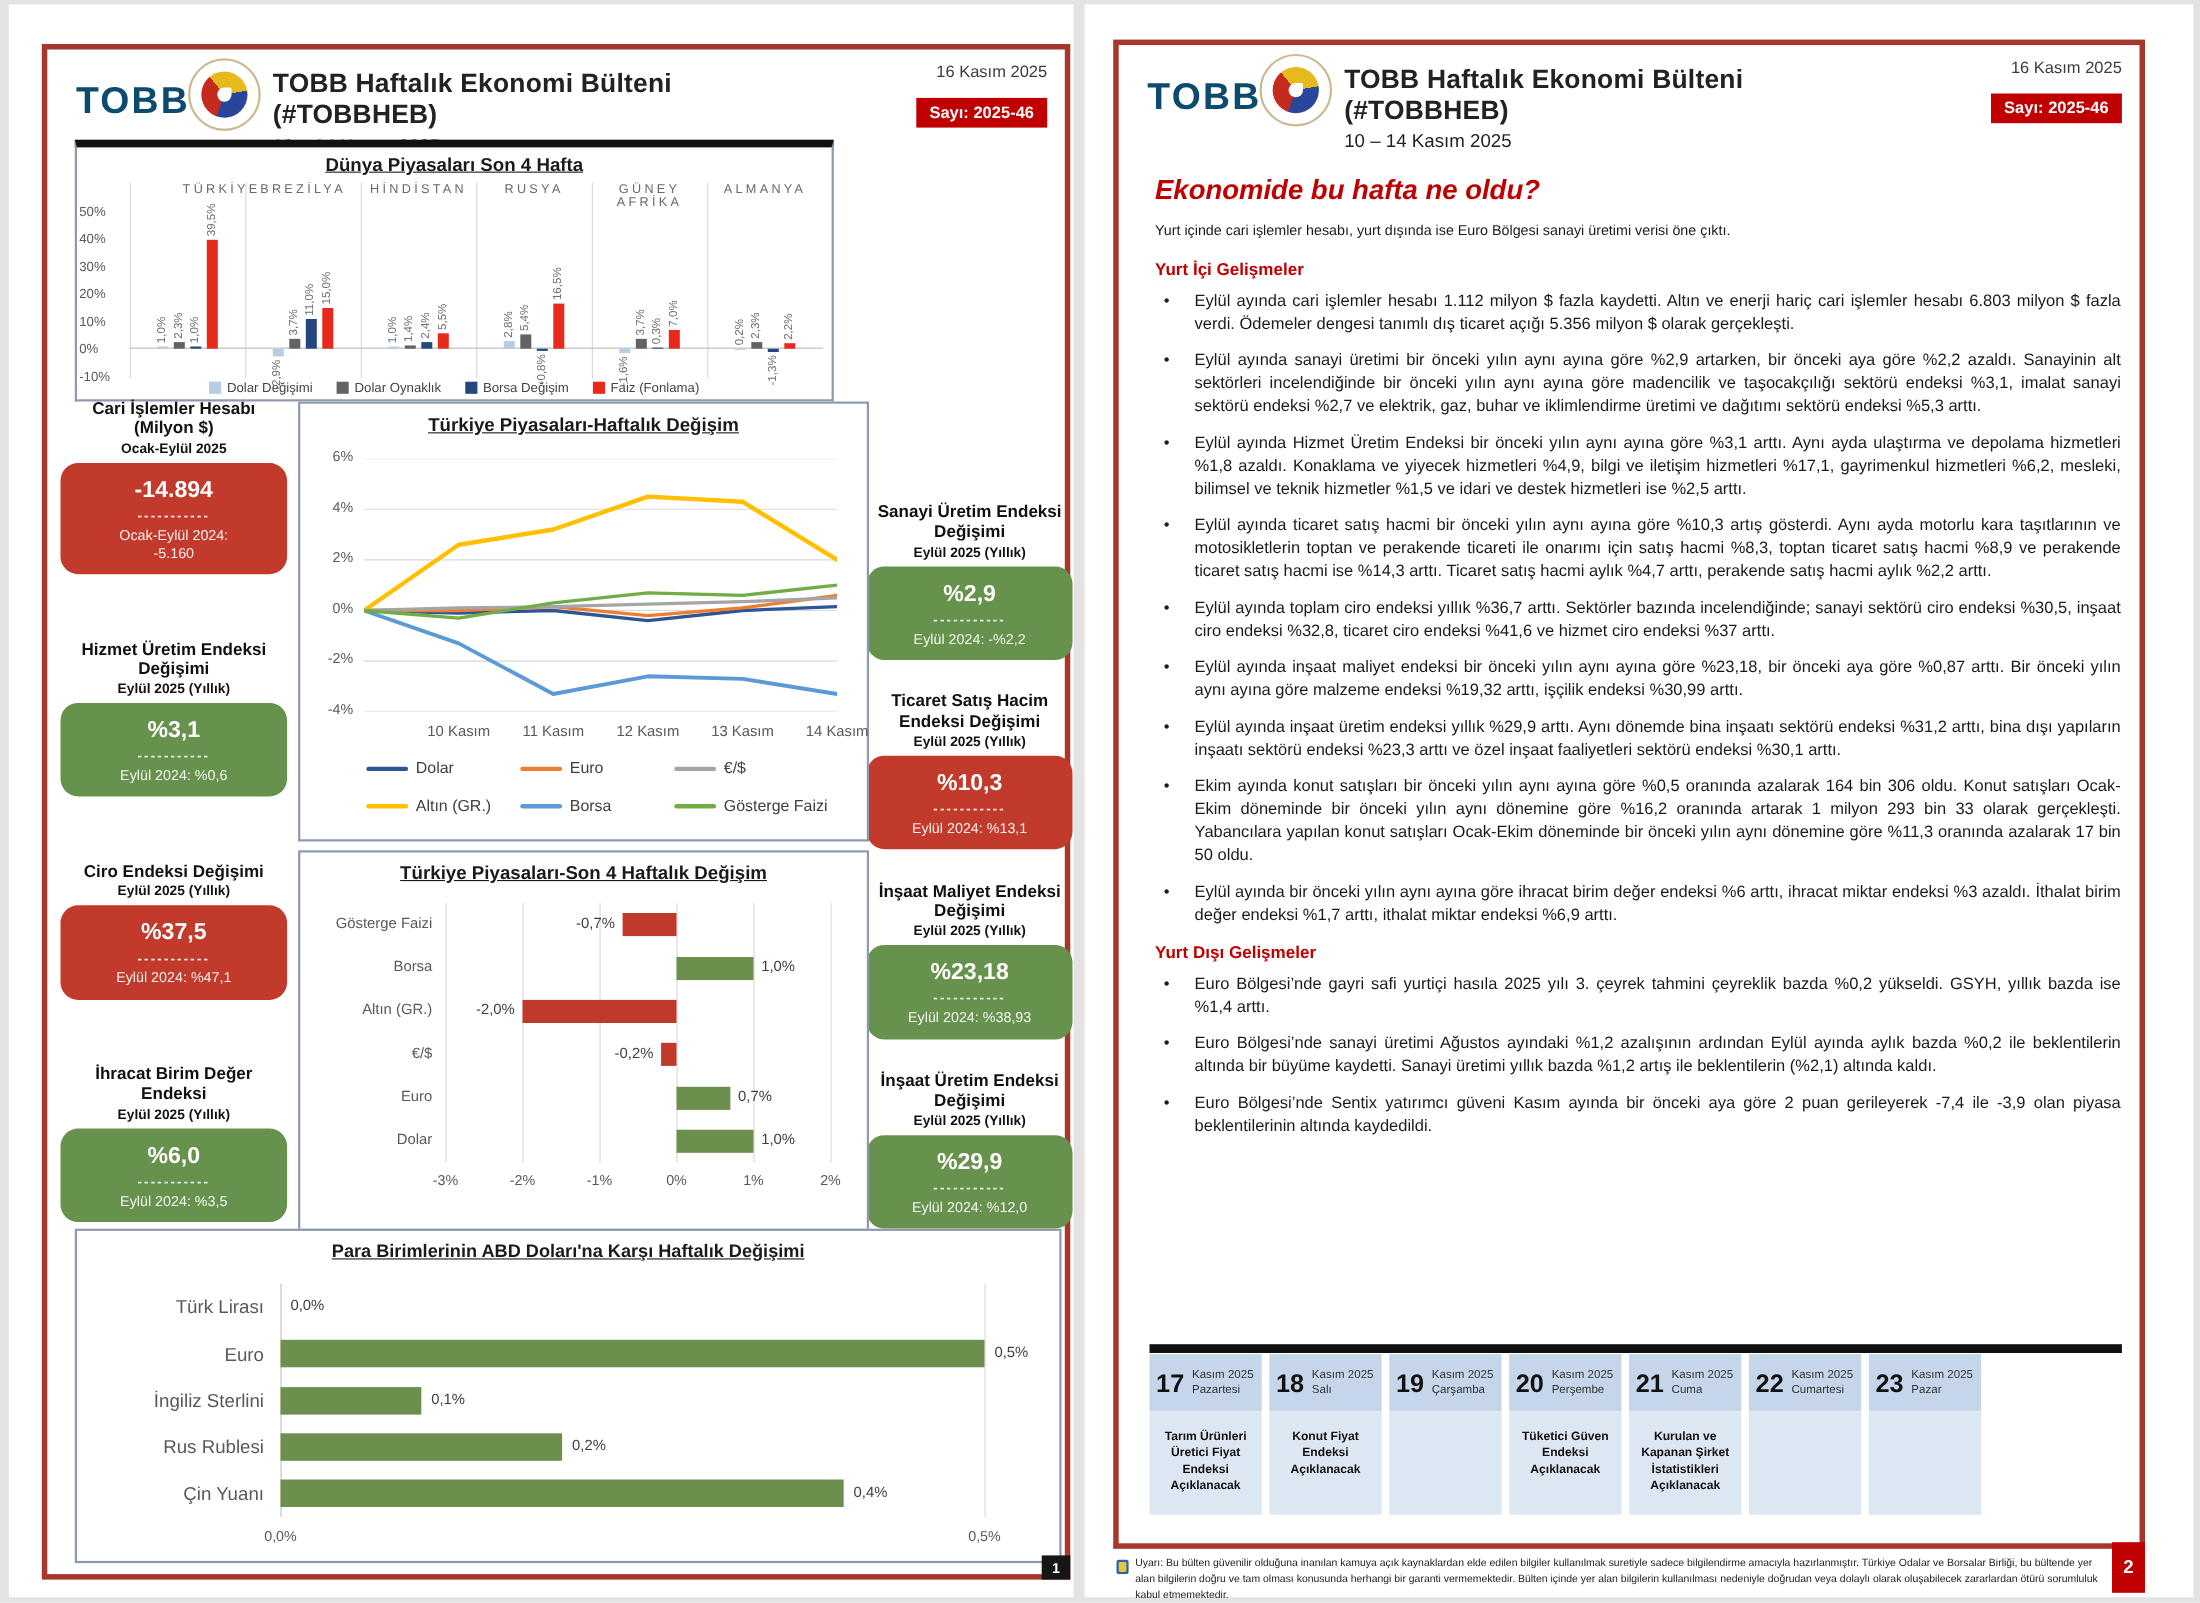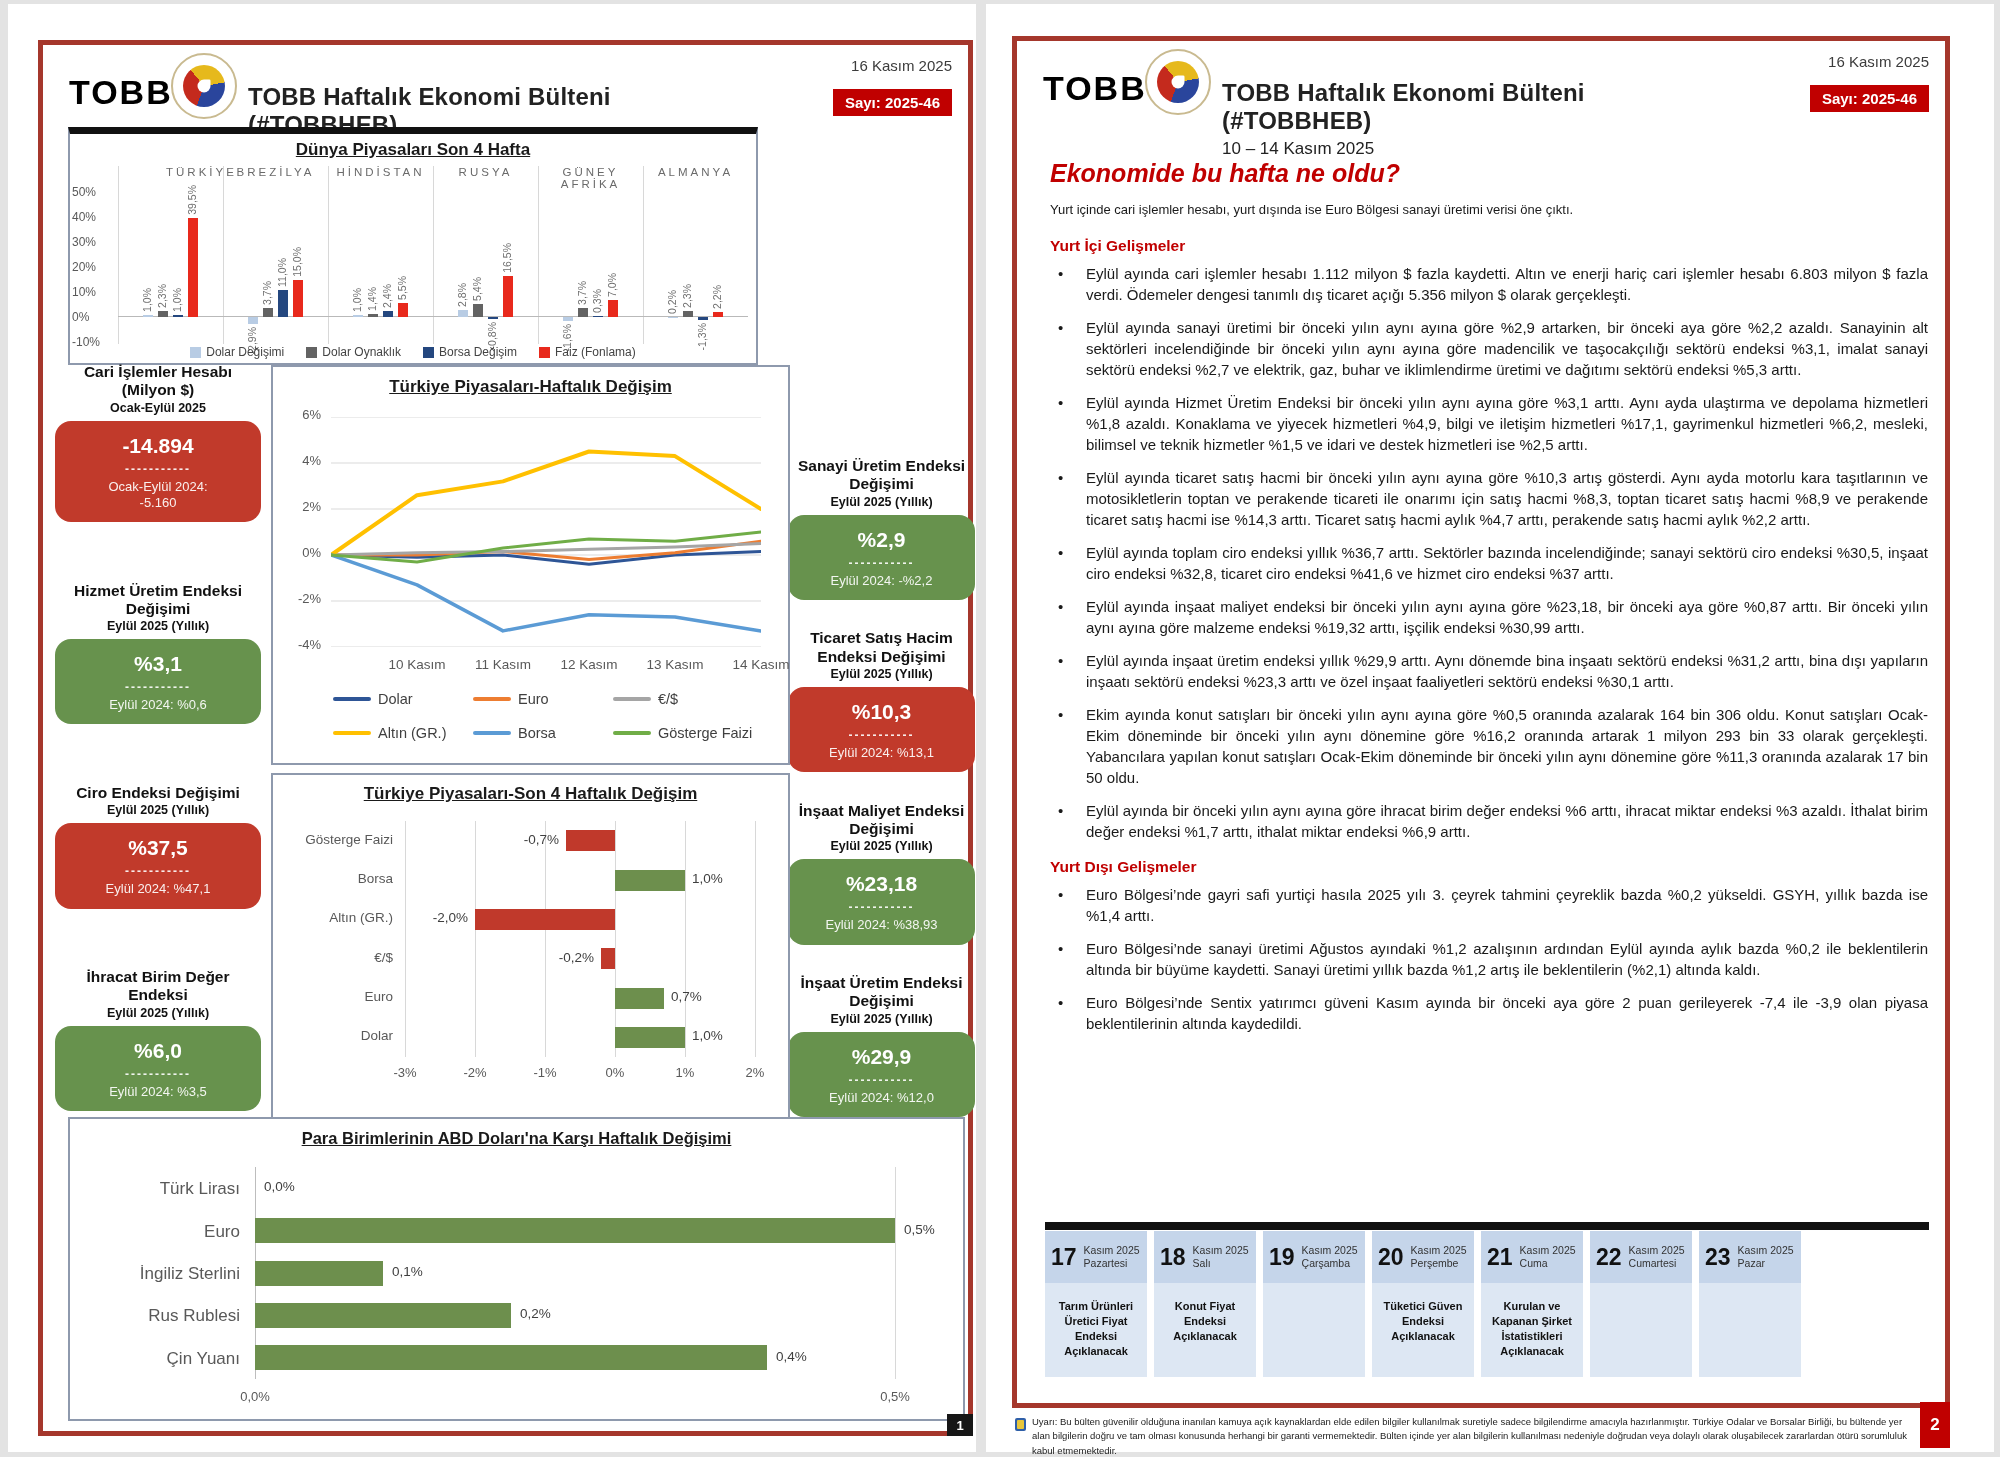--- a/index.html
+++ b/index.html
@@ -8,27 +8,27 @@
 
   .sheet { position:absolute; background:#ffffff; }
   #sheet1 { left:8px; top:4px; width:968px; height:1448px; }
   #sheet2 { left:986px; top:4px; width:1008px; height:1448px; }
 
   .frame { position:absolute; border:5px solid #a5372c; background:#fff; }
   #frame1 { left:30px; top:36px; width:935px; height:1396px; }
   #frame2 { left:1012px; top:36px; width:938px; height:1372px; }
 
   
-  .logo-text { position:absolute; left:26px; top:28px; font-size:34px; font-weight:bold; color:#000000; letter-spacing:2px; }
+  .logo-text { position:absolute; left:26px; top:28px; font-size:34px; font-weight:bold; color:#0c4a6e; letter-spacing:2px; }
   .emblem { position:absolute; left:128px; top:8px; width:66px; height:66px; border-radius:50%; border:2px solid #c9ba90; background:#fff; }
   .emblem-core { position:absolute; left:10px; top:10px; right:10px; bottom:10px; border-radius:50%;
      background:conic-gradient(from -40deg, #e6b91c 0 120deg, #2a459c 120deg 240deg, #c42a1d 240deg 360deg); }
   .emblem-core:after { content:""; position:absolute; left:50%; top:50%; width:13px; height:13px; transform:translate(-50%,-50%);
      background:#fff; border-radius:50% 10% 50% 50%; }
-  .title-wrap { position:absolute; left:205px; top:18px; width:480px; text-align:center;margin-top:20px; }
+  .title-wrap { position:absolute; left:205px; top:18px; width:480px; text-align:center; }
   .title-inner { display:inline-block; text-align:left; }
   .doc-title { font-size:24px; font-weight:bold; color:#222; letter-spacing:0.2px; }
   .doc-sub { font-size:17px; color:#222; margin-top:4px; }
   .hdr-date { position:absolute; right:16px; top:12px; font-size:15px; color:#3c3c3c; }
   .issue-badge { position:absolute; right:16px; top:44px; background:#c00000; color:#fff; font-weight:bold; font-size:15px; padding:5px 12px; }
 
   
   .chart-box { position:absolute; border:2px solid #8e99ad; border-top:7px solid #111; background:#fff; }
   .chart-box2 { position:absolute; border:2px solid #8e99ad; background:#fff; }
   .chart-title { text-align:center; font-weight:bold; text-decoration:underline; color:#1a1a1a; }

